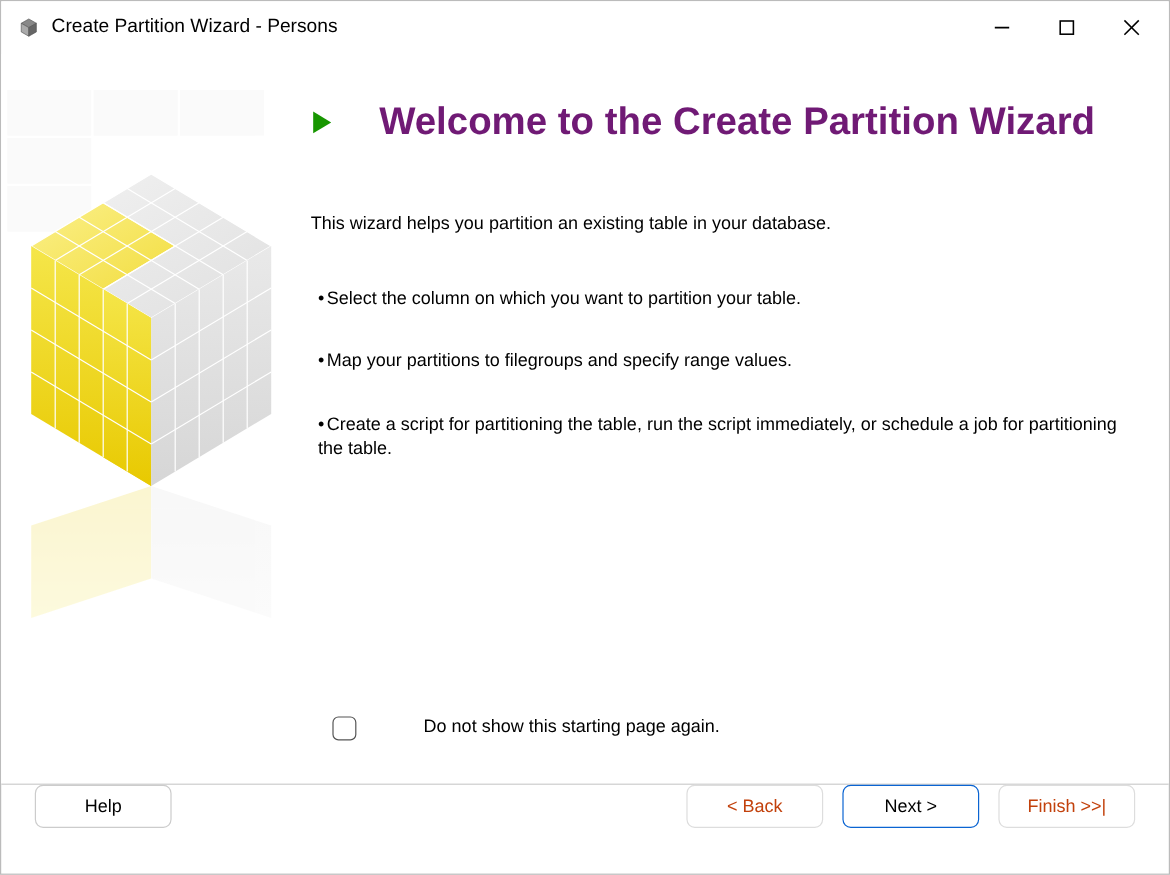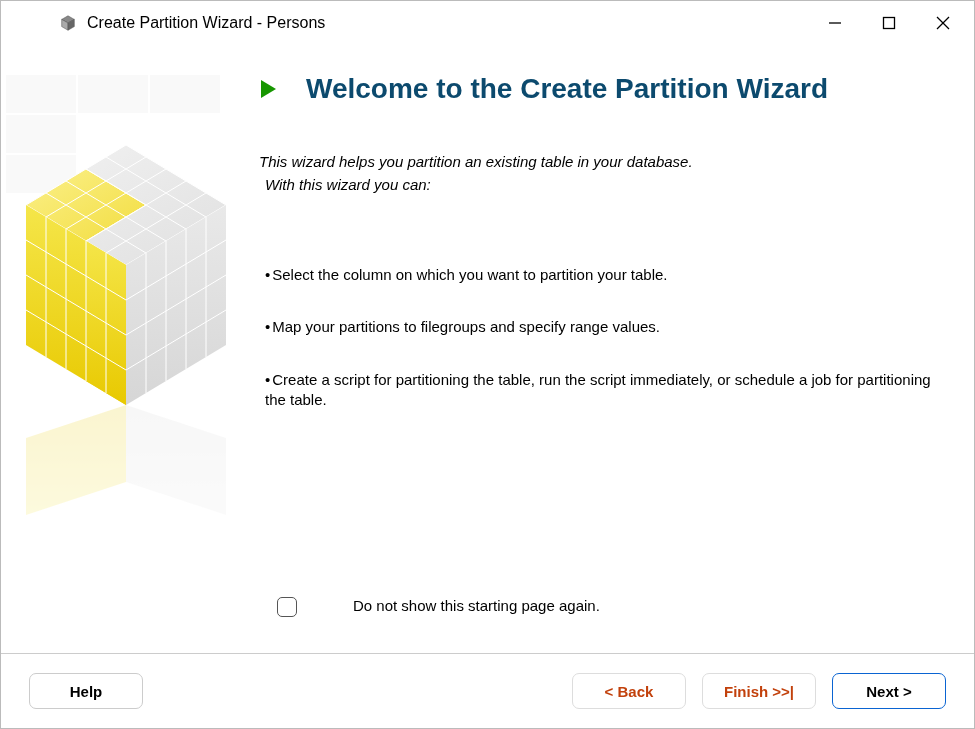--- a/index.html
+++ b/index.html
@@ -14,21 +14,20 @@
     display:flex; flex-direction:column;
     border: 1px solid #bbb;
   }
 
   
   .titlebar {
     height: 44px;
     display:flex; align-items:center;
     padding: 0 4px 0 14px;
     background:#fff;
-    margin-left:44px;
   }
   .titlebar .app-icon { width:18px; height:18px; margin-right:10px; display:flex;align-items:center;justify-content:center; }
   .titlebar .title-text { font-size:16px; color:#000; flex:0 0 auto; }
   .titlebar .spacer { flex:1; }
   .win-btn {
     width:54px; height:36px;
     display:flex; align-items:center; justify-content:center;
     color:#000;
   }
   .win-btn svg { stroke:#000; fill:none; stroke-width:1.3; }
@@ -59,26 +58,26 @@
   }
   .heading-row .play-icon {
     width:0; height:0;
     border-left: 15px solid #179600;
     border-top: 9px solid transparent;
     border-bottom: 9px solid transparent;
     margin-right: 26px;
     margin-left: 2px;
   }
   .heading-row h1 {
-    margin:4px;
-    font-size: 28px;
+    margin:14px;
+    font-size: 32px;
     font-weight: 700;
-    color:#0c4a6e;
-  }
-  .intro-block { margin-bottom: 36px; line-height:1.4;font-style:italic; }
+    color:#701a75;
+  }
+  .intro-block { margin-bottom: 8px; line-height:1.4; }
   .intro-block div { margin-bottom: 2px; }
   .bullet-list { padding-left: 6px; }
   .bullet-list .bullet-item { margin: 32px 0; line-height:1.35; }
   .bullet-list .bullet-item::before { content:"\2022 "; margin-right:2px;}
   .checkbox-row {
     display:flex; align-items:flex-start;
     margin-top: auto;
     margin-bottom: 20px;
     padding-left: 18px;
     gap: 46px;
@@ -89,24 +88,23 @@
     border-radius:5px;
     margin-right:10px;
     background:#fff;
   }
   .checkbox-label { font-size:15px; }
 
   
   .divider { height:1px; background:#ccc; width:100%; }
   .footer {
     height:74px;
-    display:flex; align-items:center;
+    display:flex; 
     padding: 0 28px;
     gap: 16px;
-    font-weight: bold;
   }
   .footer .gap { flex:1; }
   .btn {
     min-width: 114px;
     height: 36px;
     border: 1px solid #ccc;
     border-radius: 7px;
     background:#fff;
     font-size:15px;
     display:flex; align-items:center; justify-content:center;
@@ -234,21 +232,20 @@
   </div>
 
   <div class="main-col">
     <div class="heading-row">
       <span class="play-icon"></span>
       <h1>Welcome to the Create Partition Wizard</h1>
     </div>
 
     <div class="intro-block">
       <div>This wizard helps you partition an existing table in your database.</div>
-      <div style="padding-left:6px;">With this wizard you can:</div>
     </div>
 
     <div class="bullet-list">
       <div class="bullet-item">Select the column on which you want to partition your table.</div>
       <div class="bullet-item">Map your partitions to filegroups and specify range values.</div>
       <div class="bullet-item">Create a script for partitioning the table, run the script immediately, or schedule a job for partitioning the table.</div>
     </div>
 
     <div class="checkbox-row">
       <span class="checkbox-box"></span>
@@ -256,15 +253,15 @@
     </div>
   </div>
 </div>
 
 <div class="divider"></div>
 
 <div class="footer">
   <div class="btn">Help</div>
   <div class="gap"></div>
   <div class="btn disabled">&lt; Back</div>
+  <div class="btn primary">Next &gt;</div>
   <div class="btn disabled">Finish &gt;&gt;|</div>
-  <div class="btn primary">Next &gt;</div>
 </div>
 
 </body></html>

